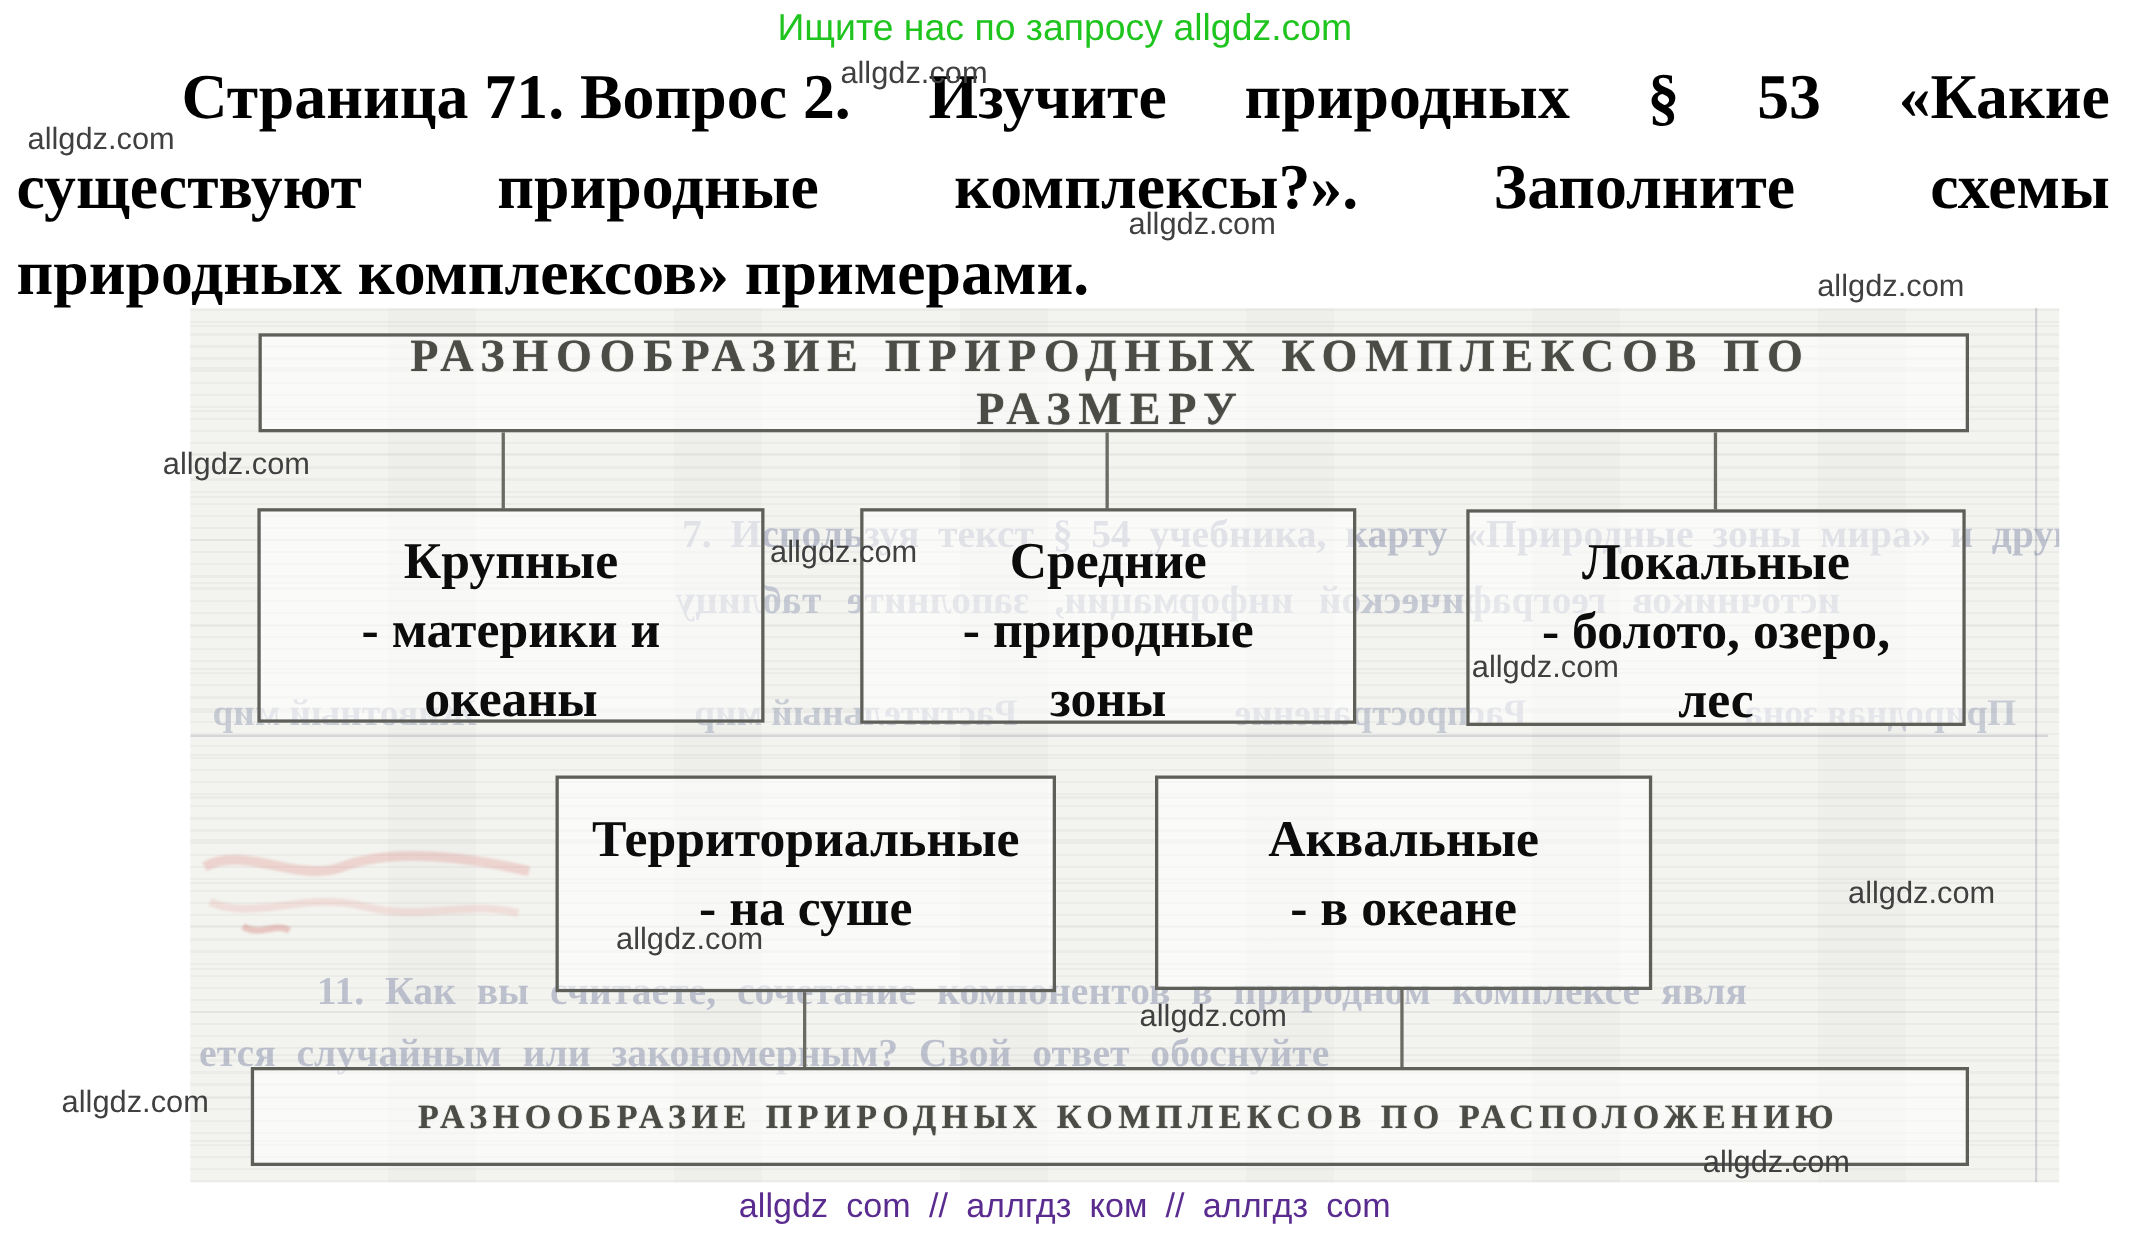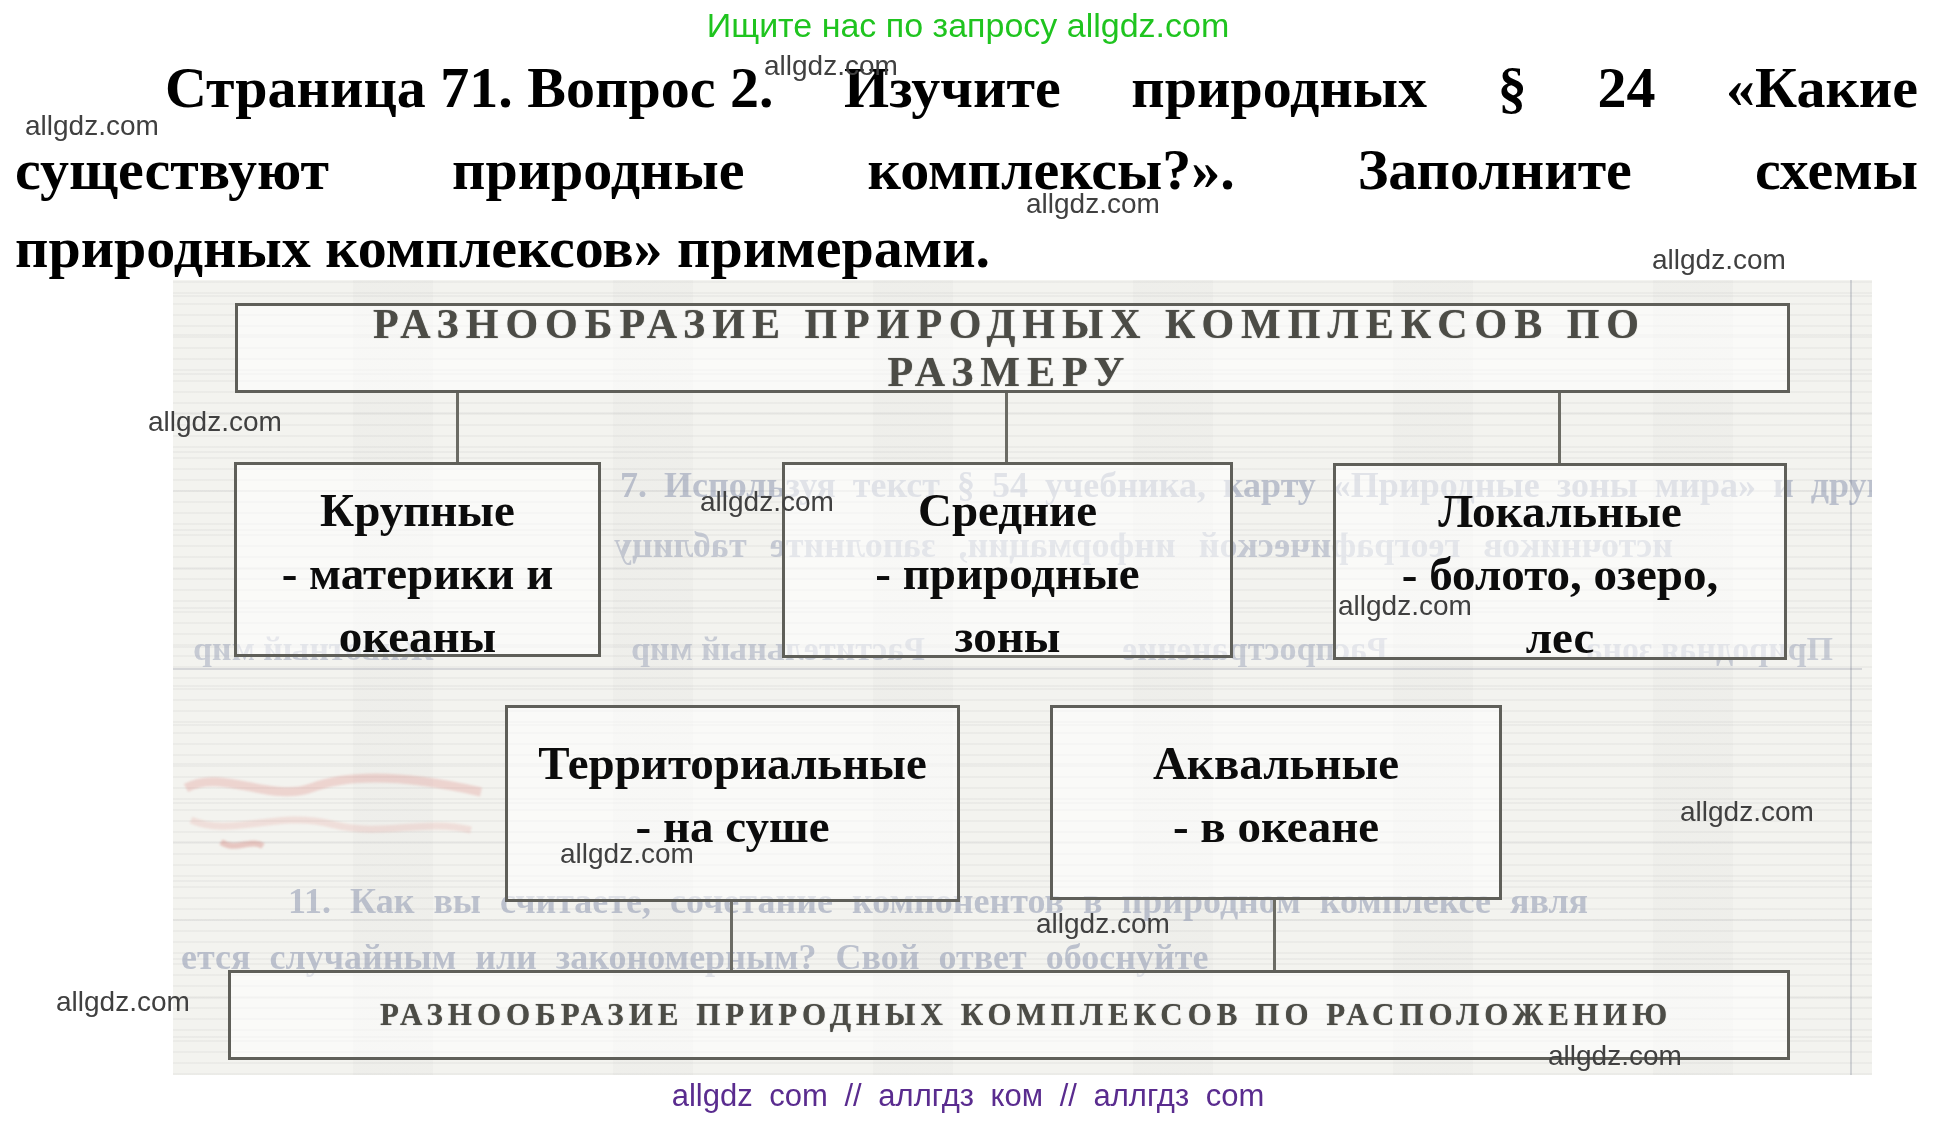--- a/index.html
+++ b/index.html
@@ -55,21 +55,21 @@
   }
   .dbox-title{
     display:flex;align-items:center;justify-content:center;
     font-weight:bold;color:#4c4c46;filter:blur(0.5px);
     text-shadow:0 0 1px rgba(60,60,55,.65);
     padding-left:34px;
   }
   .title-size{left:235px;top:303px;width:1555px;height:90px;font-size:42px;letter-spacing:7px;padding-right:40px;}
   .title-loc{left:228px;top:970px;width:1562px;height:90px;font-size:31px;letter-spacing:5px;}
   .dbox-item{font-weight:bold;color:#0c0c0c;font-size:47px;line-height:63px;}
-  .bK{left:234px;top:462px;width:367px;height:195px;padding-top:14px;}
+  .bK{left:234px;top:462px;width:461px;height:195px;padding-top:14px;}
   .bS{left:782px;top:462px;width:451px;height:196px;padding-top:14px;}
   .bL{left:1333px;top:463px;width:454px;height:197px;padding-top:14px;}
   .bT{left:505px;top:705px;width:455px;height:197px;padding-top:24px;}
   .bA{left:1050px;top:705px;width:452px;height:195px;padding-top:24px;}
   
   .purple-footer{
     position:absolute;top:1078px;left:0;right:0;text-align:center;
     font-family:"Liberation Sans",sans-serif;font-size:31px;color:#5a2c8f;word-spacing:8px;
   }
 </style>
@@ -78,21 +78,21 @@
 
 <div class="page">
 
   <div class="green-notice">Ищите нас по запросу allgdz.com</div>
 
   <div class="h-line h1 h-just">
     <span>Страница 71. Вопрос 2.</span>
     <span>Изучите</span>
     <span>природных</span>
     <span>§</span>
-    <span>24</span>
+    <span>53</span>
     <span>«Какие</span>
   </div>
   <div class="h-line h2 h-just">
     <span>существуют</span>
     <span>природные</span>
     <span>комплексы?».</span>
     <span>Заполните</span>
     <span>схемы</span>
   </div>
   <div class="h-line h3">природных комплексов» примерами.</div>

